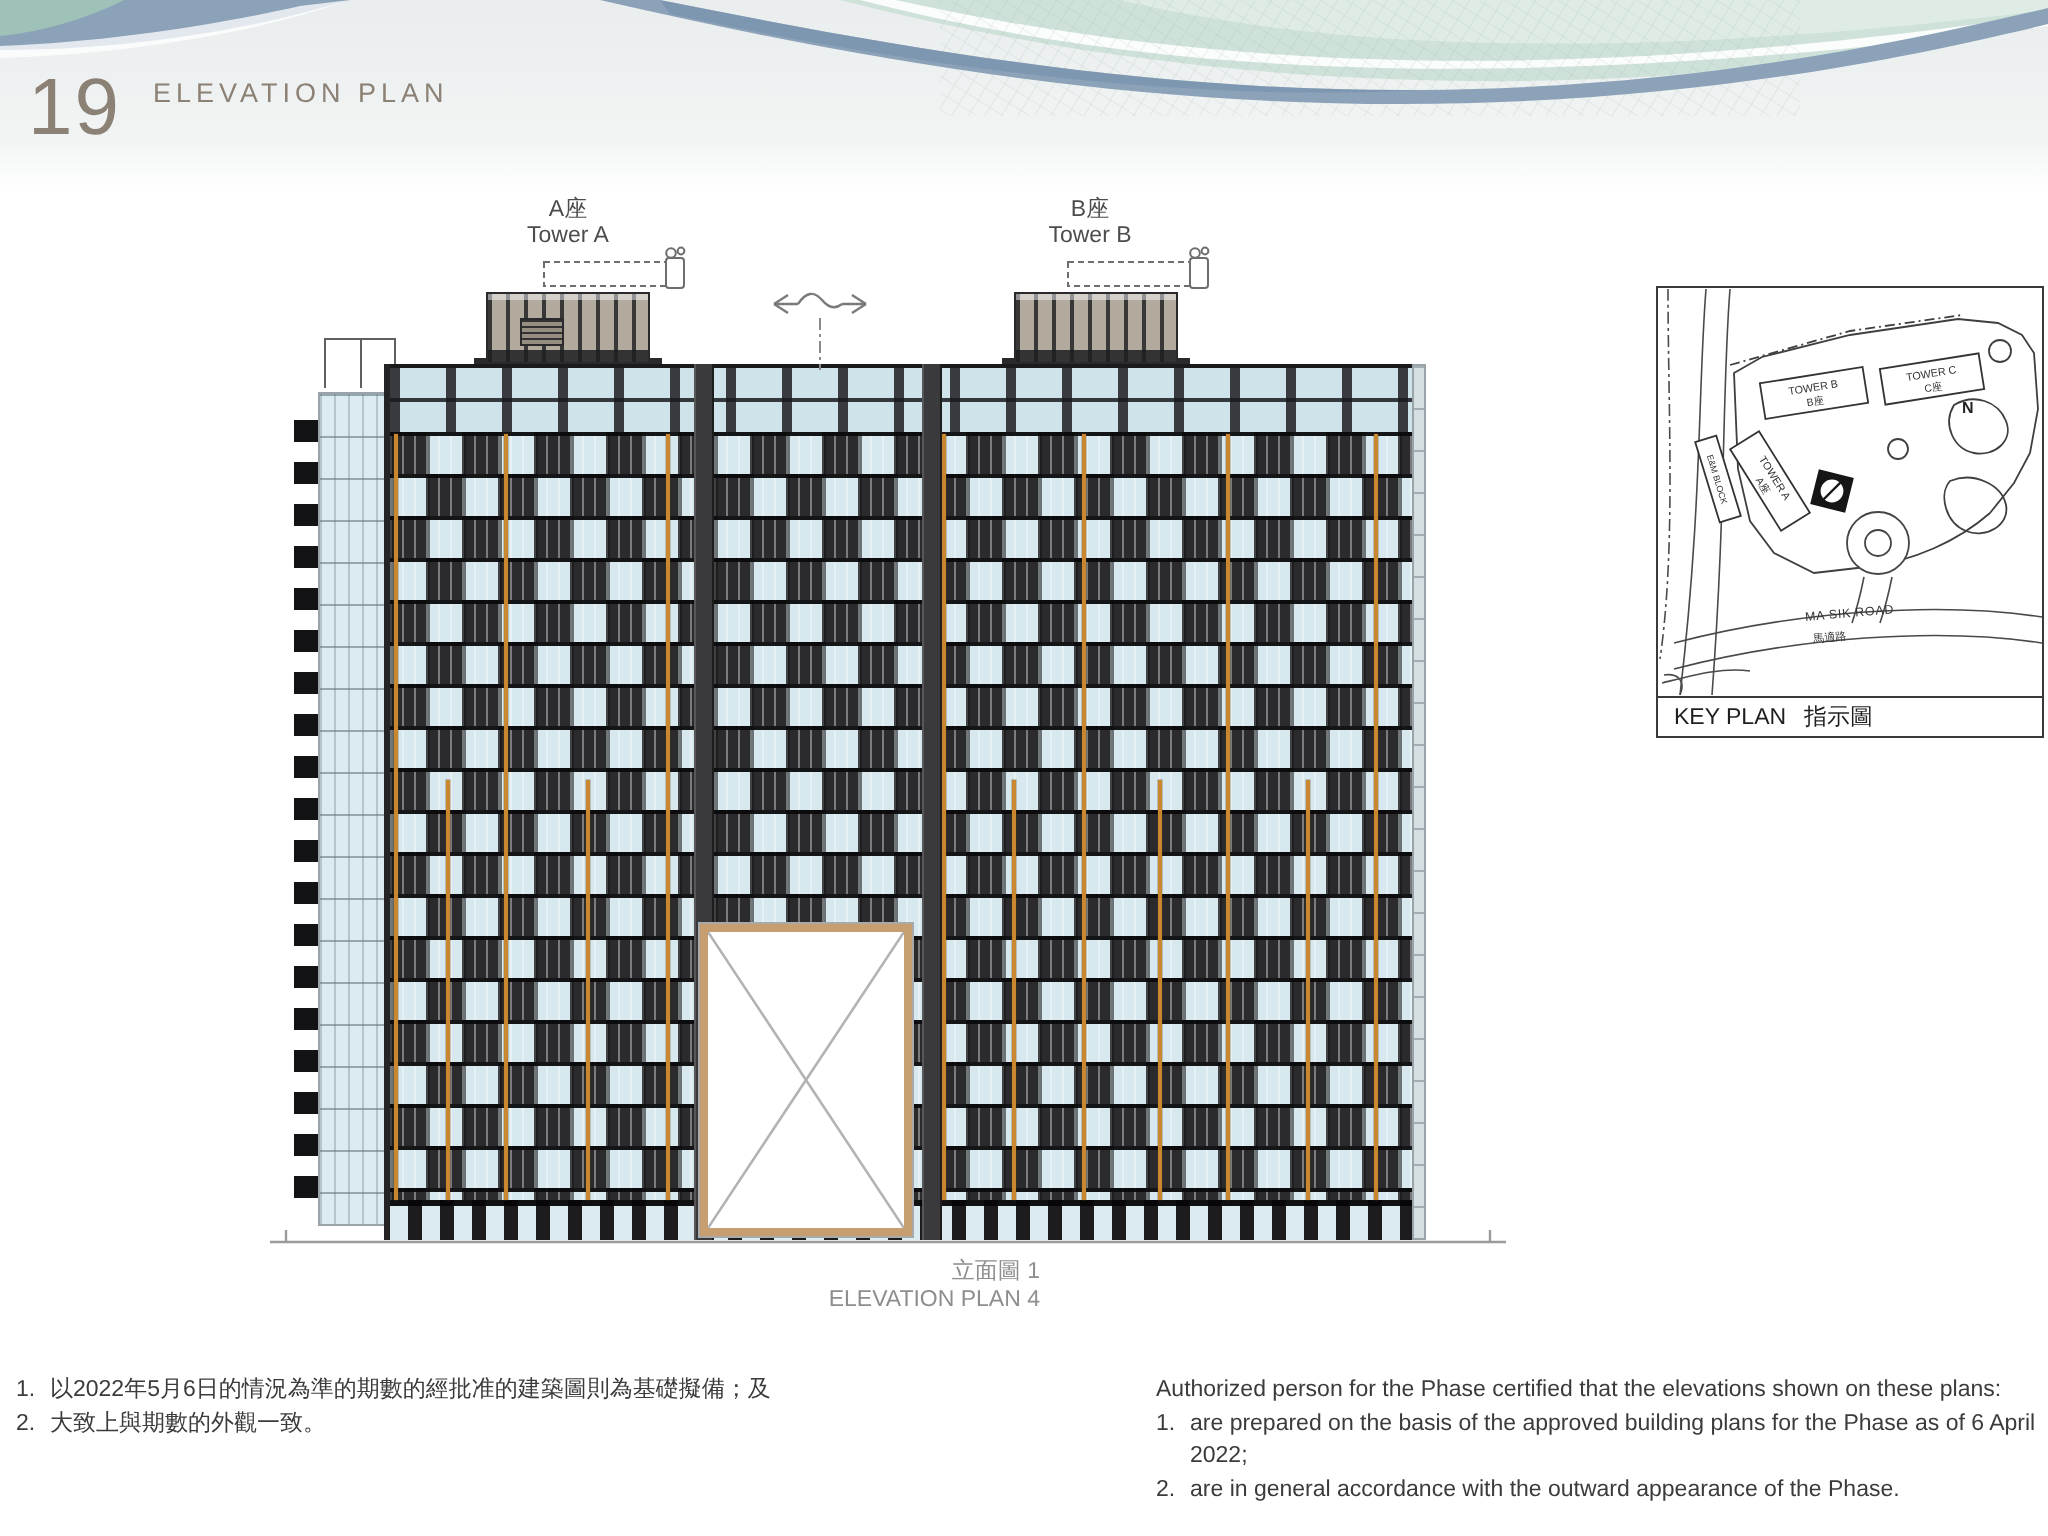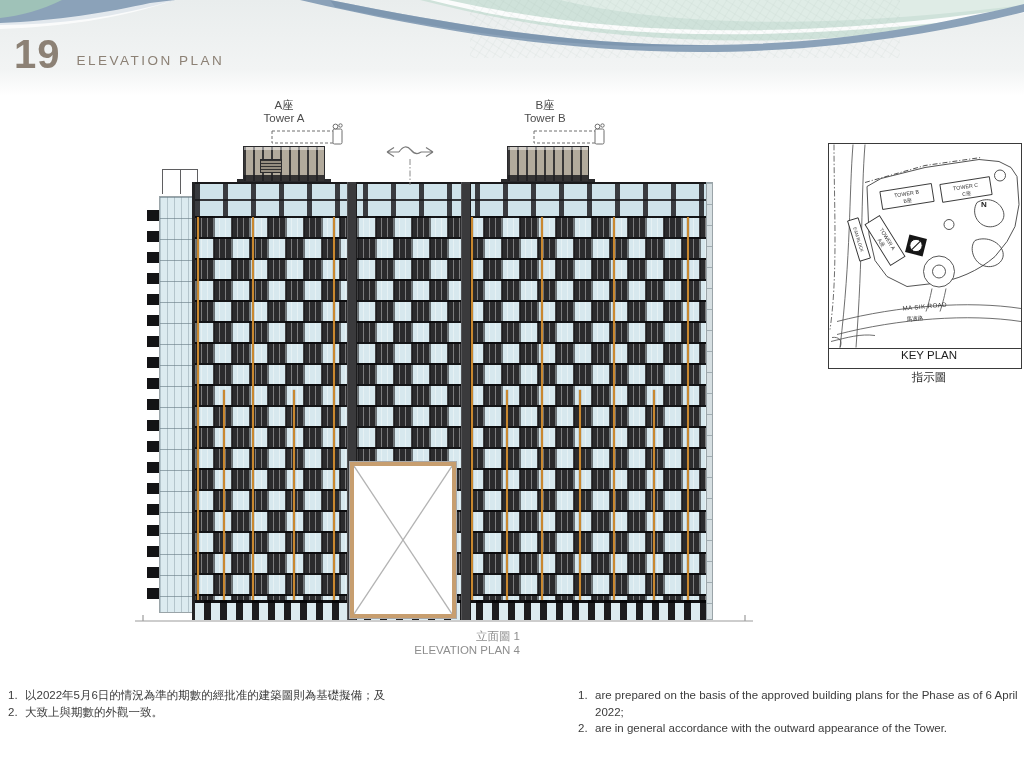--- a/index.html
+++ b/index.html
@@ -9,24 +9,24 @@
     font-family:"Liberation Sans", sans-serif;
     -webkit-font-smoothing:antialiased;
   }
   .abs{position:absolute;}
 
   
   #banner{left:0;top:0;width:1024px;height:96px;}
 
   
   #header{left:14px;top:34px;display:flex;align-items:flex-start;color:#8c8175;}
-  #page-number{font-size:40px;line-height:40px;font-weight:700;letter-spacing:1px;}
+  #page-number{font-size:40px;line-height:40px;font-weight:400;letter-spacing:1px;}
   #header .titles{margin-left:16px;margin-top:2px;}
   #title-zh{font-size:18px;letter-spacing:6px;}
-  #title-en{font-size:13.5px;letter-spacing:2.5px;margin-top:17px;}
+  #title-en{font-size:13.5px;letter-spacing:2.5px;margin-top:3px;}
 
   
   #drawing{left:135px;top:95px;width:640px;height:575px;}
   .tower-label{width:96px;text-align:center;color:#4c4c4c;font-size:11.5px;line-height:13px;}
 
   
   .penthouse{
     background-color:#b2aa9c;
     background-image:
       linear-gradient(to bottom, rgba(255,255,255,.45) 0 3px, rgba(0,0,0,0) 3px),
@@ -100,21 +100,21 @@
   }
   #opening svg{display:block;width:100%;height:100%;}
 
   
   #caption{left:185px;top:534px;width:200px;text-align:right;color:#8e8e8e;font-size:11.5px;line-height:14px;}
 
   
   #keyplan{left:828px;top:143px;width:194px;background:#fff;border:1px solid #3a3a3a;box-sizing:border-box;}
   #keyplan-map{display:block;width:100%;height:204px;}
   #keyplan-label{border-top:1px solid #3a3a3a;height:19px;display:flex;align-items:center;padding-left:8px;gap:9px;
-    font-size:11.5px;color:#1e1e1e;flex-direction:column;}
+    font-size:11.5px;color:#1e1e1e;}
 
   
   .notes{top:687px;font-size:11.5px;line-height:16.5px;color:#3b3b3b;}
   #notes-zh{left:8px;width:560px;}
   #notes-en{left:578px;width:444px;}
   .note-item{display:flex;}
   .note-item .num{width:17px;flex:none;}
   .note-item .txt{flex:1;}
 
   text{font-family:"Liberation Sans", sans-serif;}
@@ -305,21 +305,22 @@
     <span class="num">1.</span>
     <span class="txt">以2022年5月6日的情況為準的期數的經批准的建築圖則為基礎擬備；及</span>
   </div>
   <div class="note-item">
     <span class="num">2.</span>
     <span class="txt">大致上與期數的外觀一致。</span>
   </div>
 </div>
 
 <div id="notes-en" class="notes abs">
+  <div>Authorized person for the Phase certified that the elevations shown on these plans:</div>
   <div class="note-item">
     <span class="num">1.</span>
     <span class="txt">are prepared on the basis of the approved building plans for the Phase as of 6 April 2022;</span>
   </div>
   <div class="note-item">
     <span class="num">2.</span>
-    <span class="txt">are in general accordance with the outward appearance of the Tower.</span>
+    <span class="txt">are in general accordance with the outward appearance of the Phase.</span>
   </div>
 </div>
 
 </body></html>

